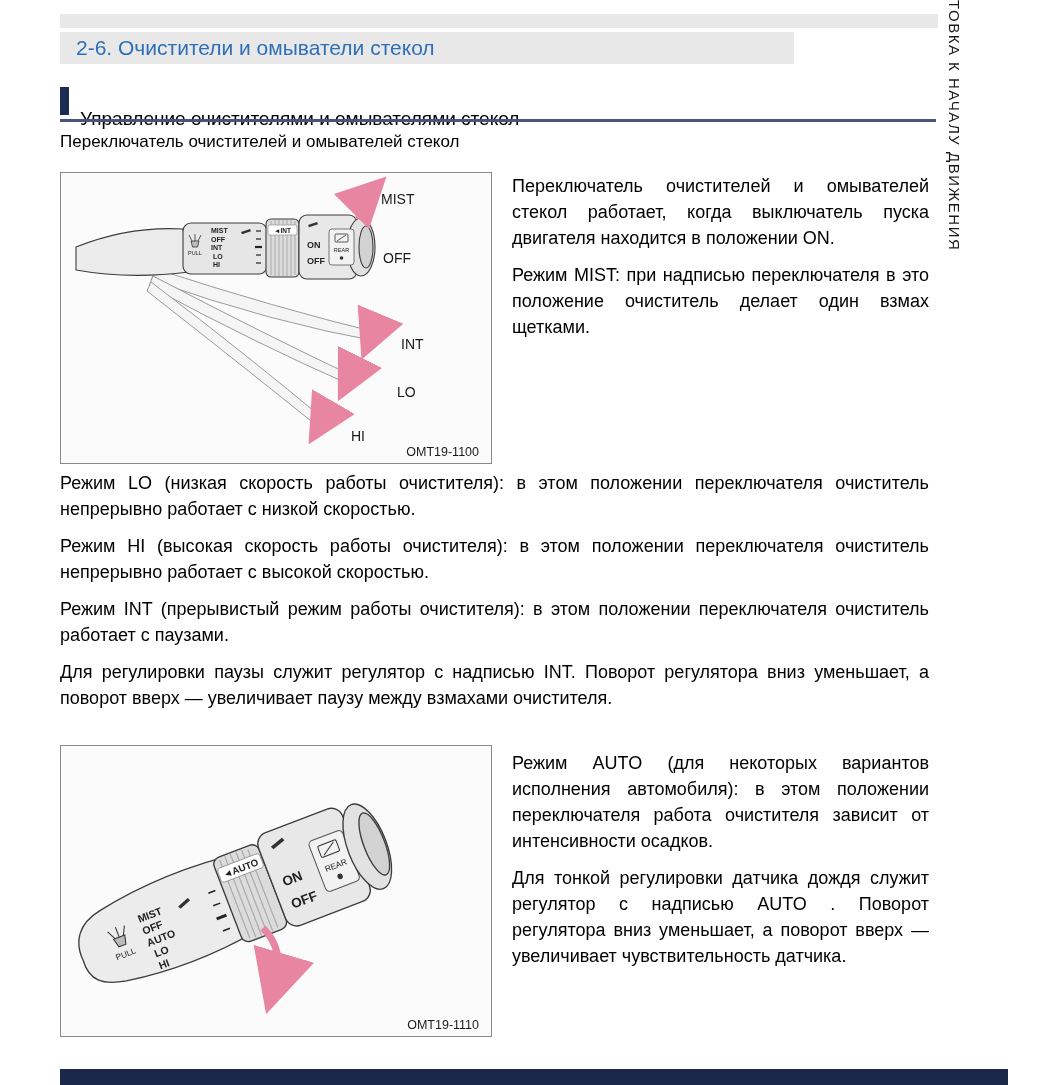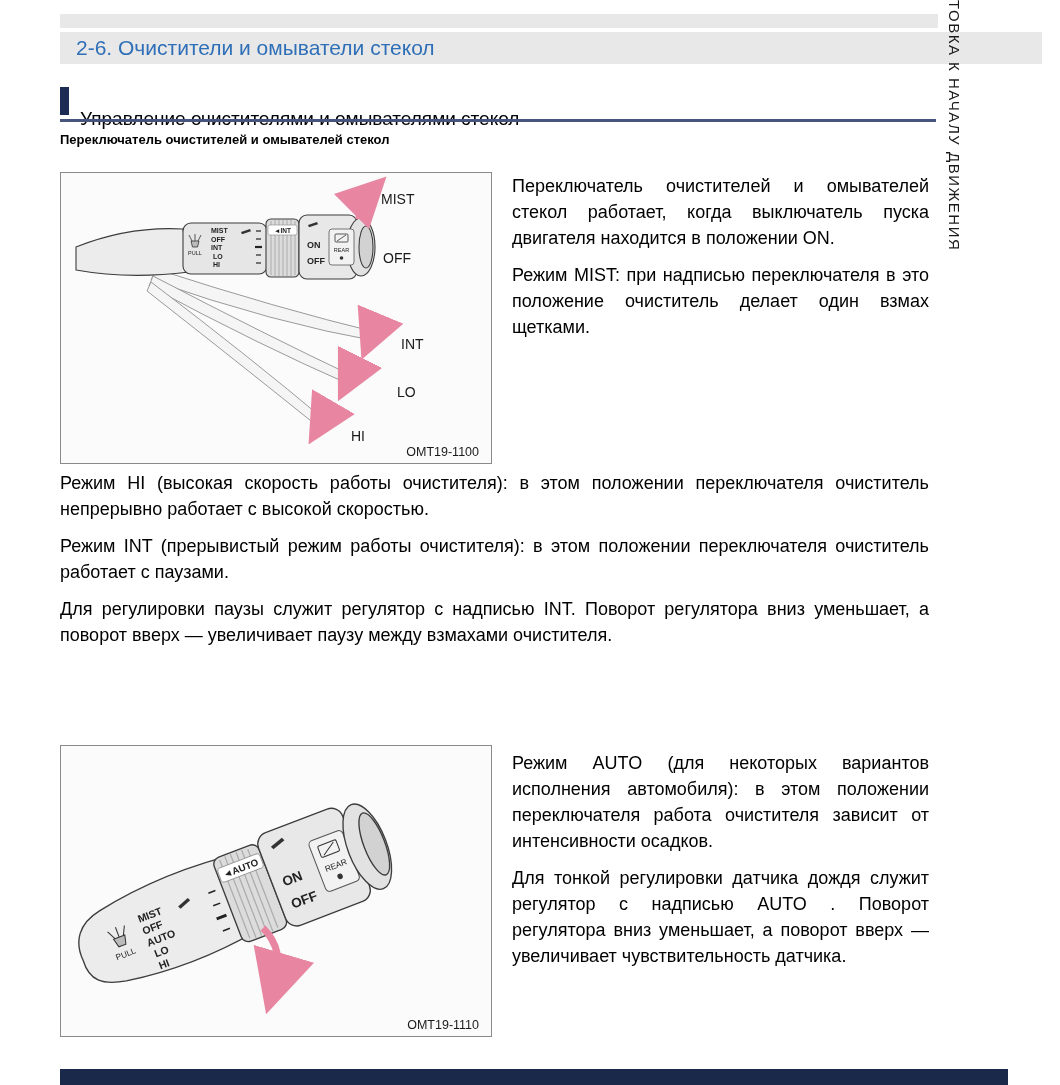--- a/index.html
+++ b/index.html
@@ -3,29 +3,29 @@
 <meta charset="utf-8">
 <style>
   html,body{margin:0;padding:0;}
   body{
     width:1060px;height:1085px;position:relative;background:#ffffff;
     font-family:"Liberation Sans",sans-serif;color:#000;overflow:hidden;
   }
   .abs{position:absolute;}
   .top-strip{left:60px;top:14px;width:878px;height:14px;background:#e8e8e8;}
   .section-bar{
-    left:60px;top:32px;width:982px;height:32px;background:#e8e8e8;
+    left:60px;top:32px;width:734px;height:32px;background:#e8e8e8;
     display:flex;align-items:center;box-sizing:border-box;padding-left:16px;
   }
   .section-title{font-size:21px;color:#2e6fb7;}
   .subsection{left:60px;top:86px;width:878px;height:30px;display:flex;align-items:center;}
   .subsection-accent{width:9px;height:28px;background:#1d2c55;margin-right:11px;flex:0 0 auto;}
   .subsection-title{font-size:19px;color:#000;margin-top:36px;}
   .rule{left:60px;top:119px;width:876px;height:3px;background:#47557e;}
-  .main-heading{left:60px;top:132px;width:878px;font-size:13px;font-weight:bold;}
+  .main-heading{left:60px;top:132px;width:878px;font-size:17px;font-weight:normal;}
   .figure{
     left:60px;width:432px;height:292px;background:#fbfbfb;
     border:1px solid #8a8a8a;box-sizing:border-box;
   }
   .fig1{top:172px;}
   .fig2{top:745px;}
   .col-right{left:512px;width:425px;}
   .col-top{top:173px;}
   .col-bottom{top:750px;}
   .mid-text{left:60px;top:470px;width:877px;}
@@ -141,20 +141,21 @@
     <text x="418" y="283" text-anchor="end" class="fig-caption">OMT19-1100</text>
   </svg>
 </div>
 
 <div class="abs col-right col-top">
   <p class="para">Переключатель очистителей и омывателей стекол работает, когда выключатель пуска двигателя находится в положении ON.</p>
   <p class="para">Режим MIST: при надписью переключателя в это положение очиститель делает один взмах щетками.</p>
 </div>
 
 <div class="abs mid-text">
+  <p class="para">Режим LO (низкая скорость работы очистителя): в этом положении переключателя очиститель непрерывно работает с низкой скоростью.</p>
   <p class="para">Режим HI (высокая скорость работы очистителя): в этом положении переключателя очиститель непрерывно работает с высокой скоростью.</p>
   <p class="para">Режим INT (прерывистый режим работы очистителя): в этом положении переключателя очиститель работает с паузами.</p>
   <p class="para">Для регулировки паузы служит регулятор с надписью INT. Поворот регулятора вниз уменьшает, а поворот вверх — увеличивает паузу между взмахами очистителя.</p>
 </div>
 
 <div class="abs figure fig2">
   <svg viewBox="0 0 430 290" width="430" height="290">
     <defs>
       <marker id="ah2" markerWidth="9" markerHeight="9" refX="4.5" refY="4.5" orient="auto">
         <path d="M0,0 L9,4.5 L0,9 Z" fill="#e886a2"></path>

